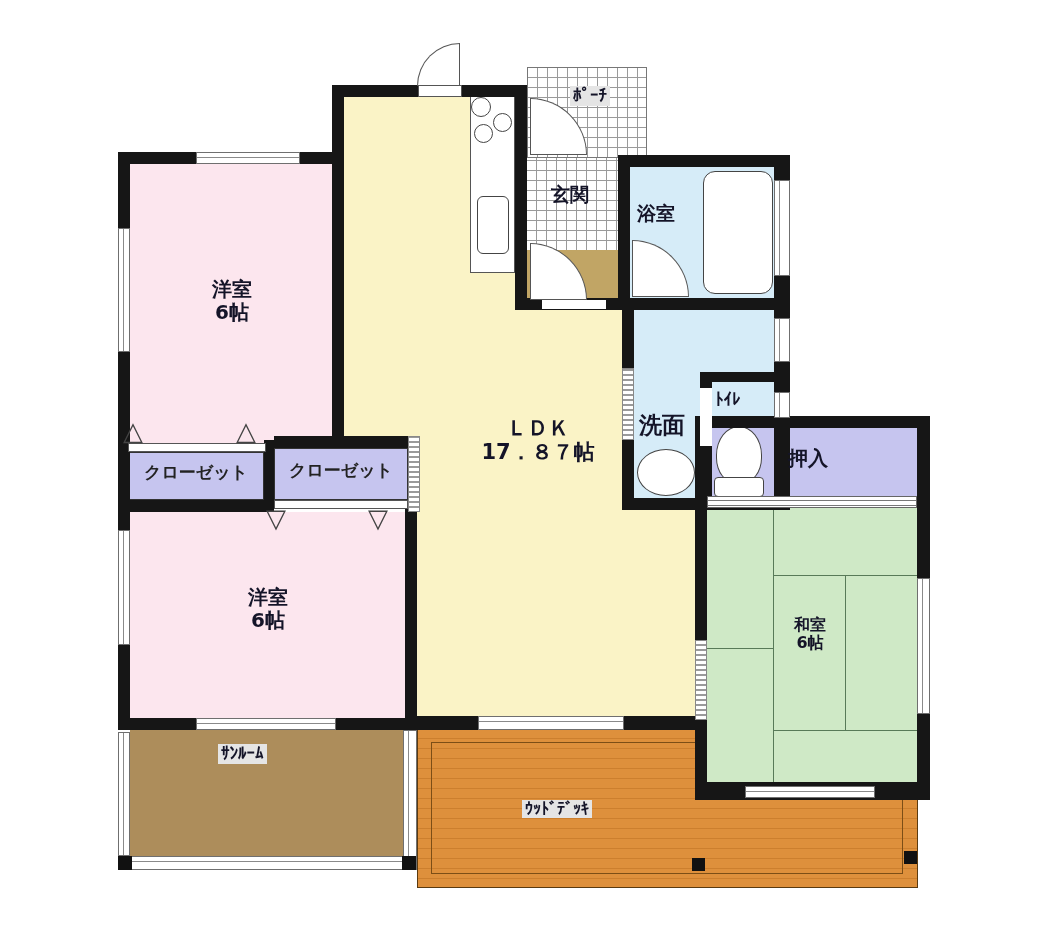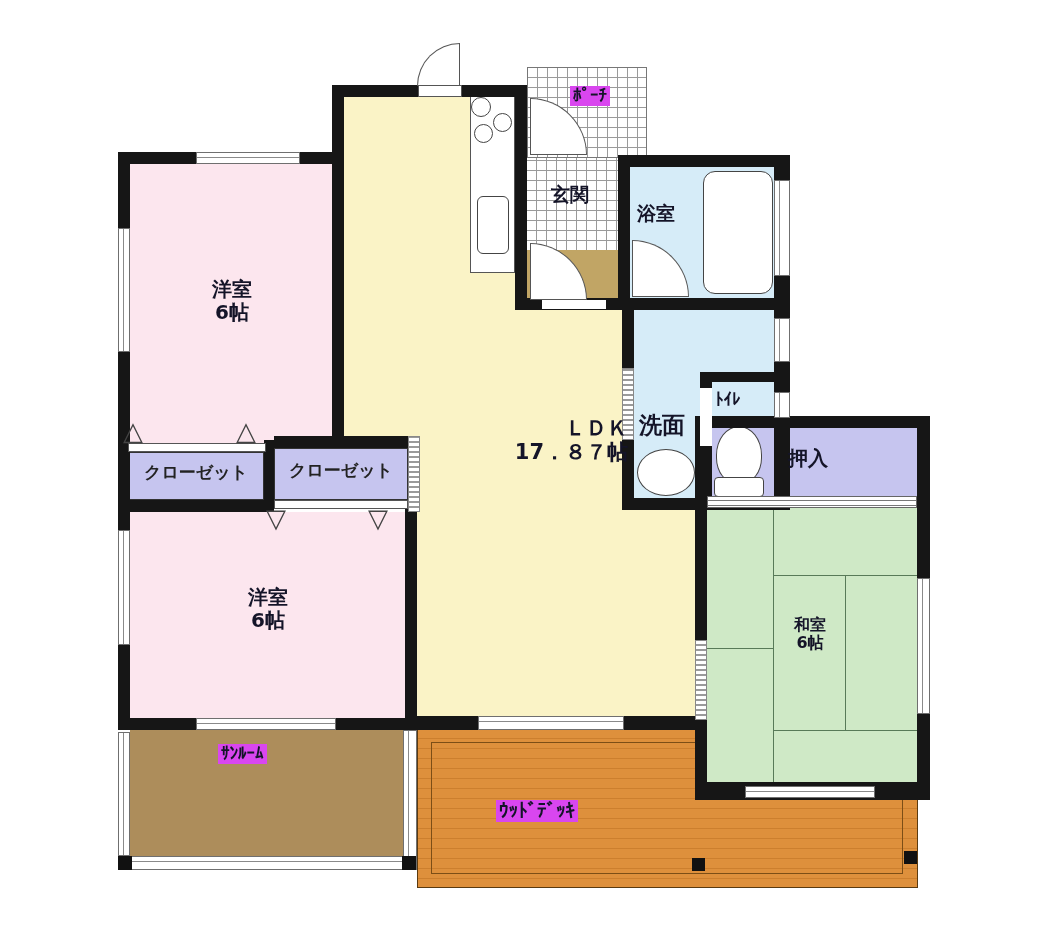--- a/index.html
+++ b/index.html
@@ -16,21 +16,21 @@
         border:1px solid #6f6f6f;}
   .tile{background-color:#fff;background-image:
         repeating-linear-gradient(0deg,transparent 0 9px,#9a9a9a 9px 10px),
         repeating-linear-gradient(90deg,transparent 0 9px,#9a9a9a 9px 10px);
         border:1px solid #777;}
   .hatch{position:absolute;background:repeating-linear-gradient(0deg,#fff 0 3px,#9a9a9a 3px 5px);
         border:1px solid #888;box-sizing:border-box;}
   .arc{position:absolute;background:#fff;border:1px solid #555;box-sizing:border-box;}
   .leaf{position:absolute;background:#fff;border:1px solid #555;box-sizing:border-box;}
   .lab{position:absolute;font-weight:bold;line-height:1.15;text-align:center;white-space:nowrap;}
-  .tag{background:#d946ef;padding:0 3px;}
+  .tag{background:#e5e5e5;padding:0 3px;}
   .fix{position:absolute;background:#fff;border:1.5px solid #444;box-sizing:border-box;}
   .tat{position:absolute;background:#587a58;}
   .tri{position:absolute;font-size:26px;line-height:26px;color:#444;font-weight:normal;}
   .slide{position:absolute;box-sizing:border-box;background:
         linear-gradient(to bottom,#fff 0 3px,#777 3px 4px,#fff 4px 8px,#777 8px 9px,#fff 9px 100%);}
   .deckline{position:absolute;border:1.5px solid #7c4e16;box-sizing:border-box;background:transparent;}
   .post{position:absolute;background:#111;}
 </style>
 </head>
 <body>
@@ -146,30 +146,30 @@
   <div class="lab" style="left:162px;top:278px;width:140px;font-size:20px;">
     <span>洋室</span><br>
     <span>6帖</span>
   </div>
   <div class="lab" style="left:198px;top:586px;width:140px;font-size:20px;">
     <span>洋室</span><br>
     <span>6帖</span>
   </div>
   <div class="lab" style="left:128px;top:463px;width:136px;font-size:17px;color:#222;">クローゼット</div>
   <div class="lab" style="left:274px;top:461px;width:134px;font-size:17px;color:#222;">クローゼット</div>
-  <div class="lab" style="left:448px;top:416px;width:180px;font-size:21px;text-align:right;">
+  <div class="lab" style="left:448px;top:416px;width:180px;font-size:21px;text-align:center;">
     <span>ＬＤＫ</span><br>
     <span>17．８７帖</span>
   </div>
   <div class="lab tag" style="left:570px;top:86px;font-size:17px;">ﾎﾟｰﾁ</div>
   <div class="lab" style="left:551px;top:184px;font-size:19px;">玄関</div>
   <div class="lab" style="left:637px;top:203px;font-size:19px;">浴室</div>
   <div class="lab" style="left:639px;top:412px;font-size:23px;">洗面</div>
   <div class="lab" style="left:715px;top:390px;font-size:17px;">ﾄｲﾚ</div>
   <div class="lab" style="left:788px;top:447px;font-size:20px;">押入</div>
   <div class="lab" style="left:768px;top:616px;width:84px;font-size:16px;">
     <span>和室</span><br>
     <span>6帖</span>
   </div>
   <div class="lab tag" style="left:218px;top:744px;font-size:17px;">ｻﾝﾙｰﾑ</div>
-  <div class="lab tag" style="left:496px;top:800px;font-size:19px;">ｳｯﾄﾞﾃﾞｯｷ</div>
+  <div class="lab tag" style="left:522px;top:800px;font-size:16px;">ｳｯﾄﾞﾃﾞｯｷ</div>
 
 </div>
 
 </body></html>

